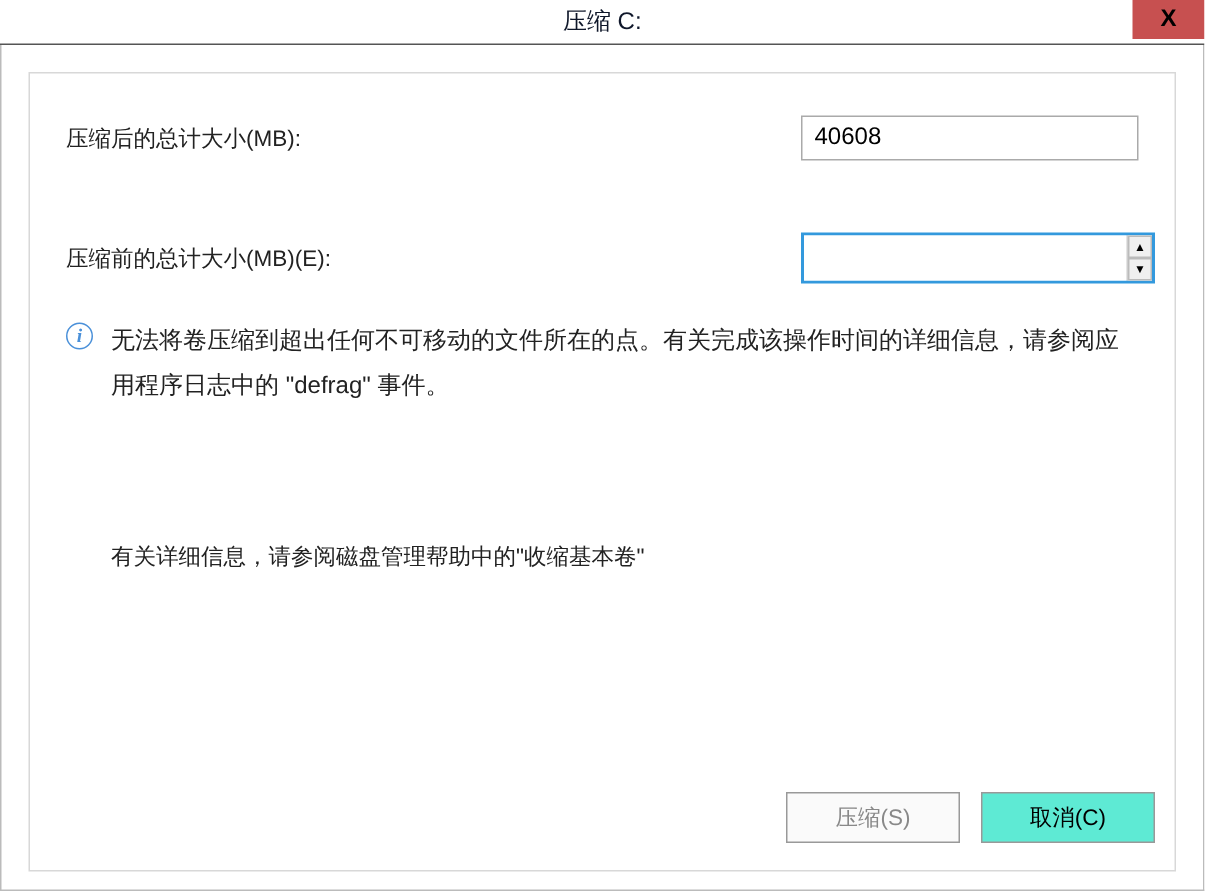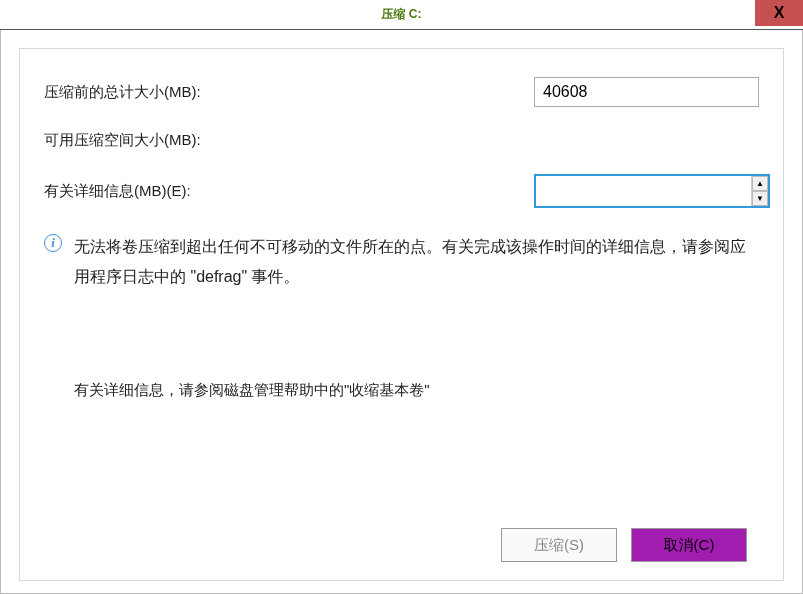--- a/index.html
+++ b/index.html
@@ -18,23 +18,22 @@
     .titlebar {
       height: 30px;
       background: #fff;
       border-bottom: 1px solid #555;
       position: relative;
       display: flex;
       align-items: center;
       justify-content: center;
     }
     .titlebar-title {
-      font-size: 12px;
-      color: #4d7c0f;
-      font-weight: bold;
+      font-size: 16px;
+      color: #0f172a;
     }
     .close-button {
       position: absolute;
       right: 0;
       top: 0;
       width: 48px;
       height: 26px;
       background: #c75050;
       color: #000;
       display: flex;
@@ -143,29 +142,29 @@
     }
     .detail-text {
       margin-left: 30px;
       margin-top: 88px;
       color: #222;
       font-size: 15px;
     }
     .button-row {
       position: absolute;
       bottom: 18px;
-      right: 36px;
+      right: 13px;
       display: flex;
       gap: 14px;
     }
     .dlg-button {
       width: 116px;
       height: 34px;
       border: 1px solid #999;
-      background: #a21caf;
+      background: #5eead4;
       font-size: 15px;
       cursor: pointer;
       font-family: inherit;
     }
     .dlg-button:disabled {
       color: #888;
       cursor: default;
       background: #fafafa;
     }
   </style>
@@ -176,30 +175,29 @@
   <span class="titlebar-title">压缩 C:</span>
   <div class="close-button">
     <span>X</span>
   </div>
 </div>
 
 <div class="dialog-body">
   <div class="dialog-inner">
 
     <div class="form-row">
-      <div class="form-label">压缩前的总计大小(MB):</div>
+      <div class="form-label">压缩后的总计大小(MB):</div>
       <div class="value-box">40608</div>
     </div>
 
     <div class="form-row">
-      <div class="form-label">可用压缩空间大小(MB):</div>
     </div>
 
     <div class="form-row">
-      <div class="form-label">有关详细信息(MB)(E):</div>
+      <div class="form-label">压缩前的总计大小(MB)(E):</div>
       <div class="spinner-wrap">
         <input class="spinner-input" type="text" value="" style="">
         <div class="spinner-buttons">
           <div class="spinner-up">
             <span>▲</span>
           </div>
           <div class="spinner-down">
             <span>▼</span>
           </div>
         </div>

